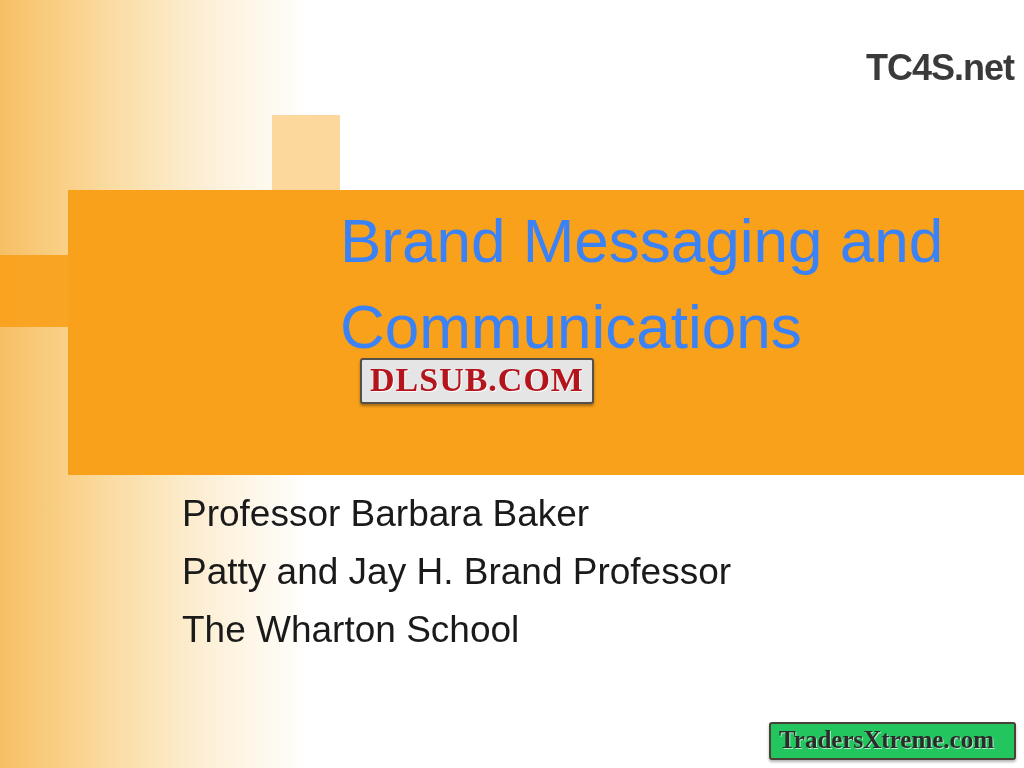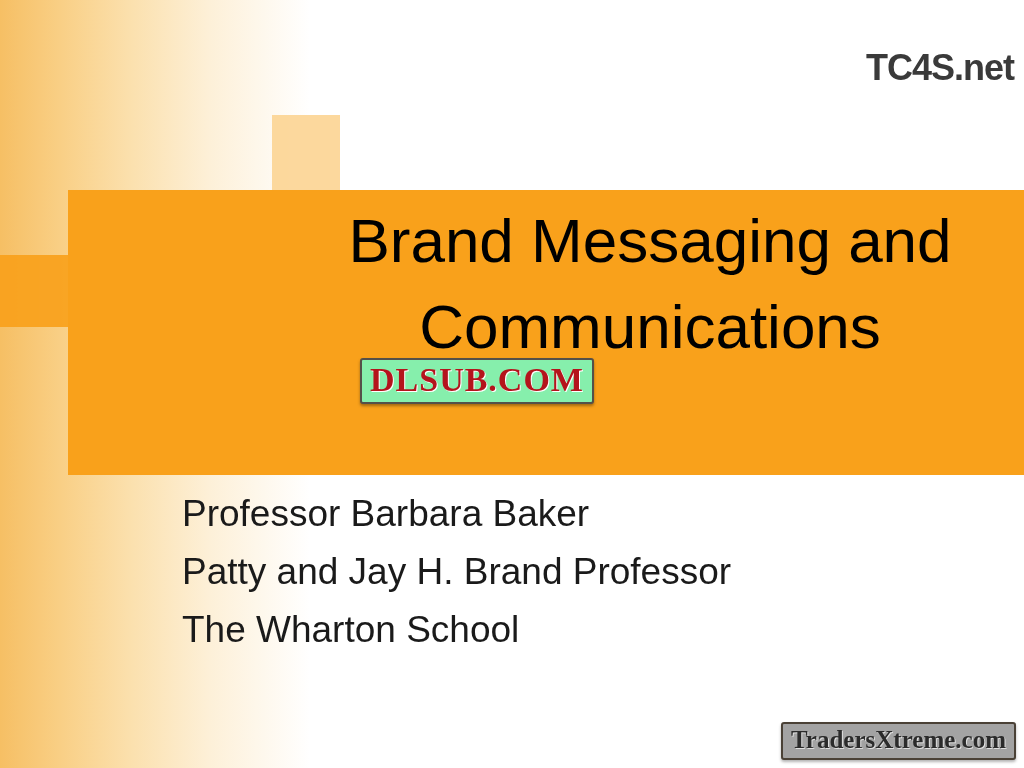--- a/index.html
+++ b/index.html
@@ -50,40 +50,39 @@
     height: 285px;
     background: #f9a11b;
   }
   .title-band-inner {
     position: absolute;
     left: 340px;
     top: 198px;
     width: 620px;
   }
   .slide-title {
-    color: #000000;
+    color: #3b82f6;
     font-size: 62px;
     line-height: 86px;
     font-weight: normal;
     letter-spacing: 0px;
     white-space: pre-wrap;
-    text-align: center;
   }
 
   
   .watermark-center {
     position: absolute;
     left: 360px;
     top: 358px;
     font-family: "Liberation Serif", serif;
     font-weight: bold;
     font-size: 34px;
     letter-spacing: 1px;
     color: #b4141c;
-    background: #86efac;
+    background: #e5e5e5;
     padding: 1px 8px 3px 8px;
     border: 2px solid #555049;
     border-radius: 3px;
     text-shadow: 1px 1px 0 #ffffff;
     box-shadow: 0 2px 3px rgba(0,0,0,0.35);
   }
 
   
   .subtitle-block {
     position: absolute;
@@ -115,22 +114,22 @@
 
   
   .brand-bottom {
     position: absolute;
     right: 8px;
     bottom: 8px;
     font-family: "Liberation Serif", serif;
     font-weight: bold;
     font-size: 25px;
     color: #2b2b2b;
-    background: #a3a3a3;
-    padding: 2px 8px 4px 8px;
+    background: #22c55e;
+    padding: 2px 20px 4px 8px;
     border: 2px solid #4a4136;
     border-radius: 3px;
     text-shadow: 1px 1px 0 rgba(255,255,255,0.65);
     box-shadow: 0 2px 3px rgba(0,0,0,0.3);
   }
 </style>
 </head>
 <body>
 
 <div id="slide">

